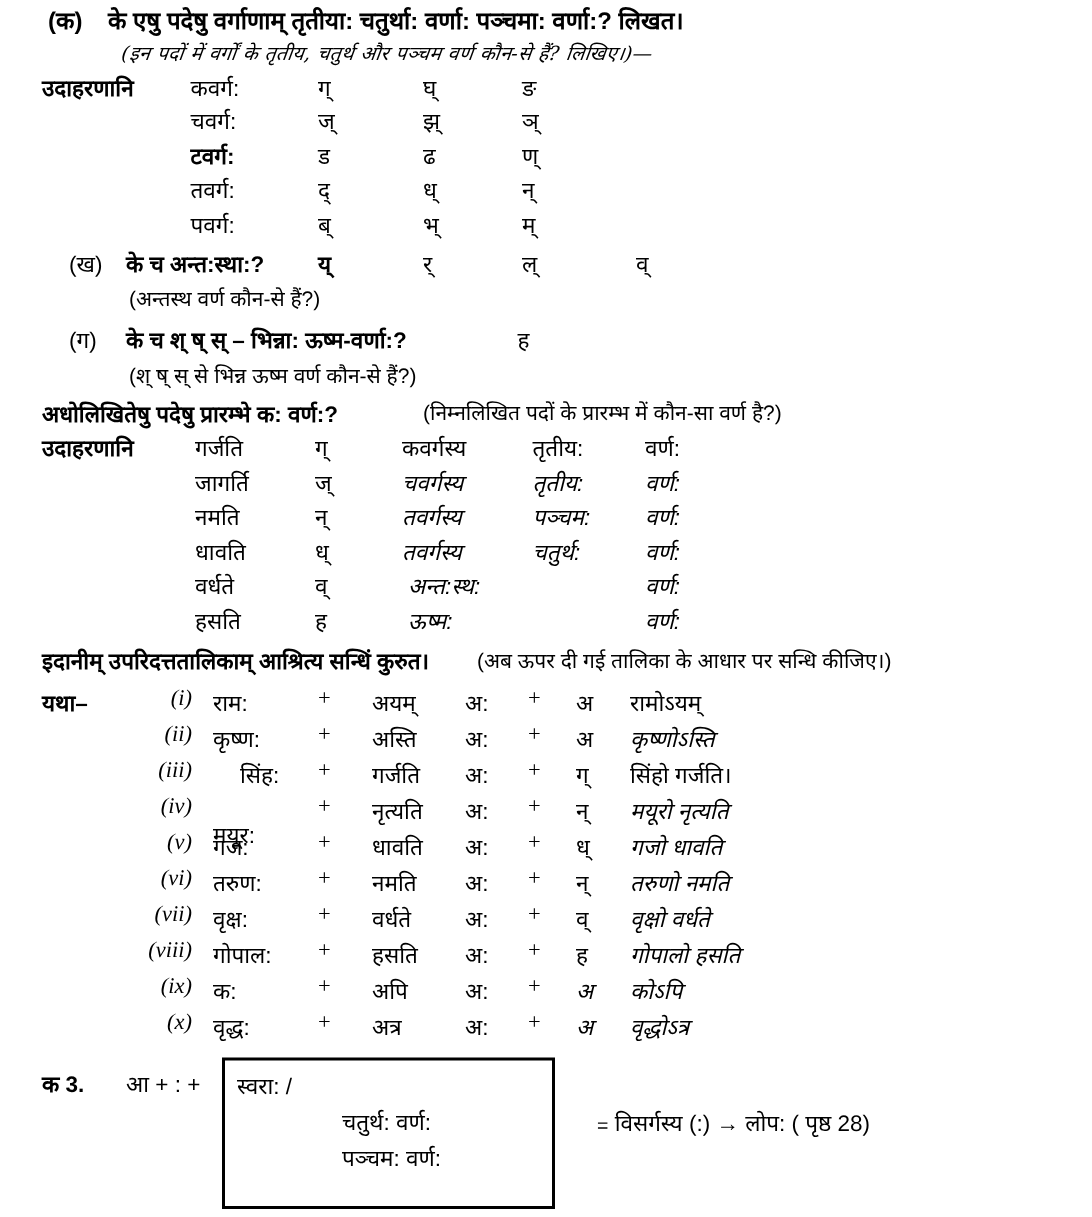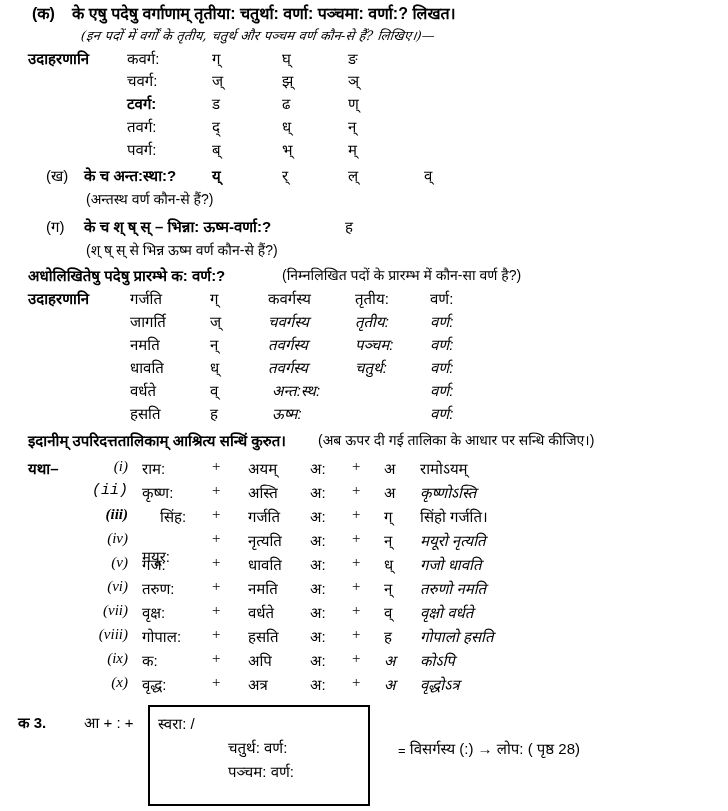--- a/index.html
+++ b/index.html
@@ -217,31 +217,31 @@
     <span class="cell rn" style="left:78px; width:50px;">(i)</span>
     <span class="cell dev sz15" style="left:142px;">राम:</span>
     <span class="cell plus" style="left:212px;">+</span>
     <span class="cell dev sz15" style="left:248px;">अयम्</span>
     <span class="cell dev sz15" style="left:310px;">अ:</span>
     <span class="cell plus" style="left:352px;">+</span>
     <span class="cell dev sz15" style="left:384px;">अ</span>
     <span class="cell dev sz15" style="left:420px;">रामोऽयम्</span>
   </div>
   <div class="row" style="top:482px;">
-    <span class="cell rn" style="left:78px; width:50px;font-family:Liberation Mono, monospace;">(ii)</span>
+    <span class="cell rn" style="left:78px; width:50px;">(ii)</span>
     <span class="cell dev sz15" style="left:142px;">कृष्ण:</span>
     <span class="cell plus" style="left:212px;">+</span>
     <span class="cell dev sz15" style="left:248px;">अस्ति</span>
     <span class="cell dev sz15" style="left:310px;">अ:</span>
     <span class="cell plus" style="left:352px;">+</span>
     <span class="cell dev sz15" style="left:384px;">अ</span>
     <span class="cell dev ital sz15" style="left:420px;">कृष्णोऽस्ति</span>
   </div>
   <div class="row" style="top:506px;">
-    <span class="cell rn" style="left:78px; width:50px;font-weight:bold;">(iii)</span>
+    <span class="cell rn" style="left:78px; width:50px;">(iii)</span>
     <span class="cell dev sz15" style="left:160px;">सिंह:</span>
     <span class="cell plus" style="left:212px;">+</span>
     <span class="cell dev sz15" style="left:248px;">गर्जति</span>
     <span class="cell dev sz15" style="left:310px;">अ:</span>
     <span class="cell plus" style="left:352px;">+</span>
     <span class="cell dev sz15" style="left:384px;">ग्</span>
     <span class="cell dev sz15" style="left:420px;">सिंहो गर्जति।</span>
   </div>
   <div class="row" style="top:530px;">
     <span class="cell rn" style="left:78px; width:50px;">(iv)</span>
@@ -308,21 +308,21 @@
     <span class="cell dev sz15" style="left:142px;">वृद्ध:</span>
     <span class="cell plus" style="left:212px;">+</span>
     <span class="cell dev sz15" style="left:248px;">अत्र</span>
     <span class="cell dev sz15" style="left:310px;">अ:</span>
     <span class="cell plus" style="left:352px;">+</span>
     <span class="cell dev ital sz15" style="left:384px;">अ</span>
     <span class="cell dev ital sz15" style="left:420px;">वृद्धोऽत्र</span>
   </div>
 
   <div class="row" style="top:712px;">
-    <span class="cell dev bold sz15" style="left:18px;">क 3.</span>
+    <span class="cell dev bold sz15" style="left:28px;">क 3.</span>
     <span class="cell dev sz15" style="left:84px;">आ + : +</span>
   </div>
 
   <div id="bottom-box">
     <span class="bx-left dev">स्वरा: /</span>
     <span class="bx-line dev" style="top:30px;">चतुर्थ: वर्ण:</span>
     <span class="bx-line dev" style="top:54px;">पञ्चम: वर्ण:</span>
   </div>
 
   <div class="arrow-note dev">

